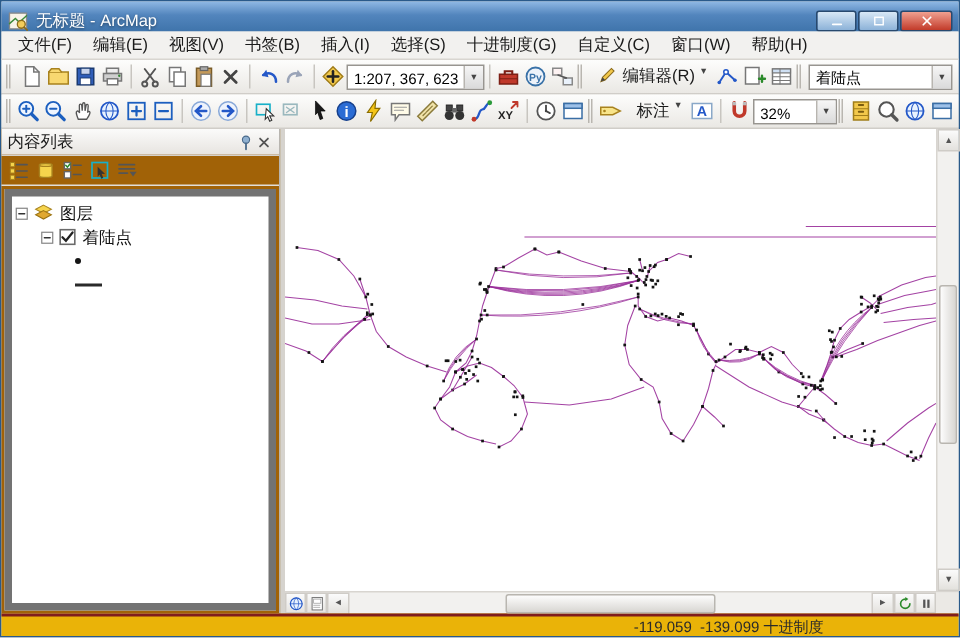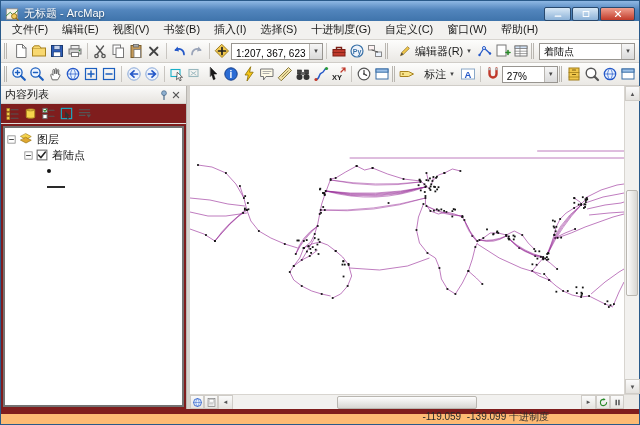--- a/index.html
+++ b/index.html
@@ -19,31 +19,31 @@
   .grip{width:5px;height:16px;border-left:3px double #b9b6b0;margin:0 3px 0 1px}
   .sep{width:1px;height:16px;background:#c8c5c0;margin:0 3px;flex:0 0 1px}
   .spacer{flex:1}
   .ic{display:inline-flex;align-items:center;justify-content:center;flex:0 0 auto}
   .tbi{width:18px;height:18px;padding:1px;border-radius:2px}
   .ti15{width:15px;height:15px}.ti14{width:14px;height:14px}.ti12{width:12px;height:12px}
   .ti11{width:11px;height:11px}.ti10{width:10px;height:10px}.ti9{width:9px;height:9px}
   .combo{height:17px;background:#fff;border:1px solid #989590;display:flex;align-items:flex-end;font-size:10px;padding-left:4px;flex:0 0 auto}
   .combo .val{white-space:nowrap;overflow:hidden}
   .arrowbox{width:13px;height:15px;margin-left:auto;background:linear-gradient(#f6f6f6,#dadada);border-left:1px solid #b8b5b0;display:flex;align-items:center;justify-content:center;font-size:7px;color:#444;flex:0 0 13px}
-  .dd-button{height:19px;display:flex;align-items:center;padding:0 4px;border:1px solid transparent;border-radius:2px;flex:0 0 auto}
+  .dd-button{height:19px;display:flex;align-items:flex-start;padding:0 4px;border:1px solid transparent;border-radius:2px;flex:0 0 auto}
   .dd-label{margin:0 3px;font-size:11px;color:#1a1a1a}
   .dd-arrow{font-size:7px;color:#444;margin-left:1px}
   .scale-combo{width:92px}.layer-combo{width:96px;margin-right:2px}.zoom-combo{width:56px}
   
   .main{flex:1;display:flex;min-height:0}
-  .toc{width:186px;flex:0 0 186px;background:#7f1d1d;display:flex;flex-direction:column;border-right:1px solid #b8b5b0}
+  .toc{width:186px;flex:0 0 186px;background:#a16207;display:flex;flex-direction:column;border-right:1px solid #b8b5b0}
   .toc-header{height:18px;flex:0 0 18px;display:flex;align-items:center;padding:0 4px;background:linear-gradient(#fbfbfa,#e7e4e0);border-bottom:1px solid #d5d2cd}
   .toc-title{flex:1;font-size:11px;color:#1a1a1a}
   .toc-tools{height:20px;flex:0 0 20px;display:flex;align-items:center;gap:3px;padding:0 4px;border-bottom:1px solid #e1deda}
-  .tree{flex:1;background:#fff;margin:2px;border:2px solid #737373;padding:3px 2px;font-size:11px;overflow:hidden}
+  .tree{flex:1;background:#fff;margin:2px;border:5px solid #737373;padding:3px 2px;font-size:11px;overflow:hidden}
   .tree-row{display:flex;align-items:center;height:16px}
   .tree-label{padding-left:4px;color:#111;white-space:nowrap}
   .ind1{padding-left:17px}.ind2{padding-left:40px}
   .pt-symbol{width:4px;height:4px;border-radius:50%;background:#151515}
   .ln-symbol{width:18px;height:0;border-top:2px solid #2a2a2a}
   .splitter{width:3px;flex:0 0 3px;background:#d6d3ce}
   
   .map-wrap{flex:1;display:flex;flex-direction:column;min-width:0}
   .map-row{flex:1;display:flex;min-height:0}
   .map-canvas{flex:1;position:relative;background:#fff;overflow:hidden}
@@ -51,21 +51,21 @@
   .vscroll{width:15px;flex:0 0 15px;background:#f2f1ef;border-left:1px solid #d8d5d0;display:flex;flex-direction:column}
   .hscroll{height:15px;flex:0 0 15px;background:#f2f1ef;border-top:1px solid #d8d5d0;display:flex;align-items:center}
   .sbtn{width:15px;height:15px;flex:0 0 15px;display:flex;align-items:center;justify-content:center;font-size:6px;color:#555;background:linear-gradient(#fbfbfb,#e3e1dd);border:1px solid #cfccc7}
   .vtrack{flex:1;position:relative}
   .vthumb{position:absolute;left:1px;right:1px;top:32%;height:38%;background:linear-gradient(90deg,#fdfdfd,#d8d6d2);border:1px solid #b9b6b0;border-radius:2px}
   .htrack{flex:1;position:relative;height:15px}
   .hthumb{position:absolute;top:1px;bottom:1px;left:30%;width:40%;background:linear-gradient(#fdfdfd,#d8d6d2);border:1px solid #b9b6b0;border-radius:2px}
   .viewbtn{width:14px;height:14px;flex:0 0 14px;display:flex;align-items:center;justify-content:center;background:linear-gradient(#fbfbfb,#e6e4e0);border:1px solid #cfccc7}
   .corner{width:15px;height:15px;flex:0 0 15px;background:#ebe9e5}
   
-  .statusbar{height:15px;flex:0 0 15px;background:#fdba74;border-top:5px solid #7f1d1d;display:flex;align-items:flex-end;font-size:10px;color:#2a2a2a}
+  .statusbar{height:15px;flex:0 0 15px;background:#eab308;border-top:2px solid #7f1d1d;display:flex;align-items:flex-start;font-size:10px;color:#2a2a2a}
   .status-coords{margin-left:auto;margin-right:90px;white-space:pre}
 </style>
 </head>
 <body>
 
 <div class="window">
 
   <div class="titlebar">
     <span class="ic ti14">
         <svg viewBox="0 0 16 16" width="100%" height="100%">
@@ -417,21 +417,21 @@
       </span>
     <span class="sep"></span>
     <span class="ic tbi">
         <svg viewBox="0 0 16 16" width="100%" height="100%">
           <path d="M4.5 2.5 V8 A3.5 3.5 0 0 0 11.5 8 V2.5" fill="none" stroke="#c0392b" stroke-width="2.4" stroke-linecap="round"></path>
           <rect x="3.3" y="2" width="2.4" height="2.2" fill="#bbb"></rect>
           <rect x="10.3" y="2" width="2.4" height="2.2" fill="#bbb"></rect>
         </svg>
       </span>
     <div class="combo zoom-combo">
-      <span class="val">27%</span>
+      <span class="val">32%</span>
       <span class="arrowbox">▾</span>
     </div>
     <span class="spacer"></span>
     <span class="grip"></span>
     <span class="ic tbi">
         <svg viewBox="0 0 16 16" width="100%" height="100%">
           <rect x="3" y="2" width="10" height="12" fill="#f2c84b" stroke="#a07d1a" stroke-width="1"></rect>
           <line x1="3" y1="6.5" x2="13" y2="6.5" stroke="#a07d1a" stroke-width="0.8" stroke-linecap="round"></line>
           <line x1="3" y1="11" x2="13" y2="11" stroke="#a07d1a" stroke-width="0.8" stroke-linecap="round"></line>
           <line x1="6.5" y1="4" x2="9.5" y2="4" stroke="#7a5c10" stroke-width="1.2" stroke-linecap="round"></line>

